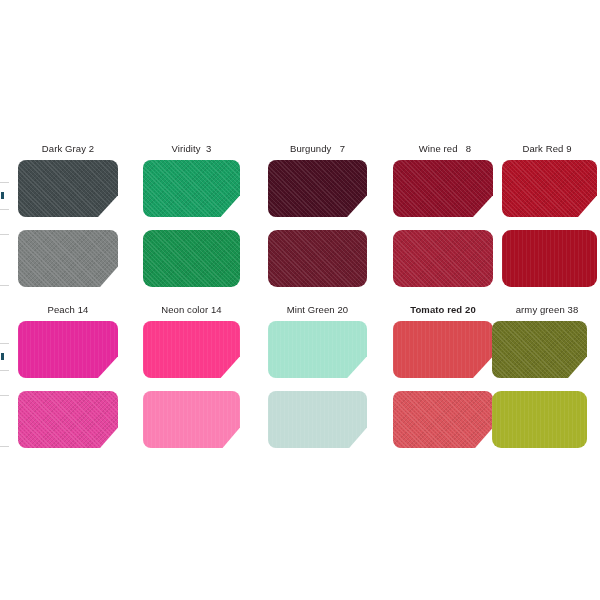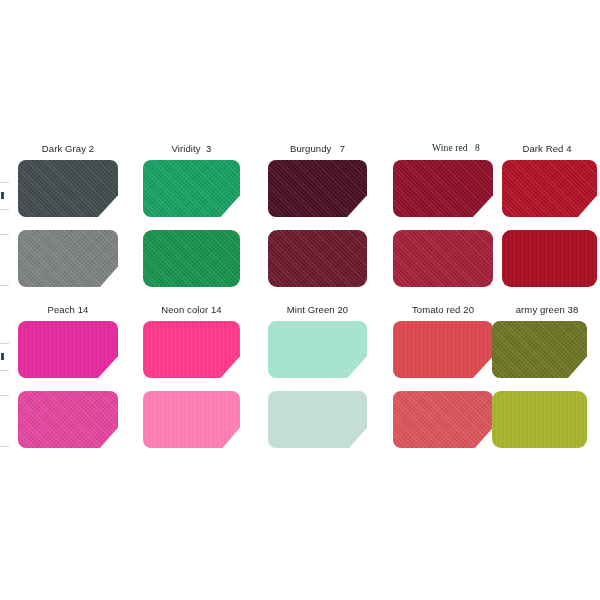--- a/index.html
+++ b/index.html
@@ -116,22 +116,22 @@
 <body style="background: rgb(255, 255, 255);">
 
 <div id="chart">
 
   <div class="block block-1">
 
     <div class="label-row">
       <div class="col-label" style="left:18px;width:100px;">Dark Gray 2</div>
       <div class="col-label" style="left:143px;width:97px;">Viridity  3</div>
       <div class="col-label" style="left:268px;width:99px;">Burgundy   7</div>
-      <div class="col-label" style="left:406px;width:100px;font-family:Liberation Serif, serif;">Wine red   8</div>
-      <div class="col-label" style="left:498px;width:98px;">Dark Red 4</div>
+      <div class="col-label" style="left:395px;width:100px;">Wine red   8</div>
+      <div class="col-label" style="left:498px;width:98px;">Dark Red 9</div>
     </div>
 
     <div class="swatch-row" style="height:70px;">
       <div class="edge-bracket" style="left:-6px;top:22px;width:14px;height:26px;"></div>
       <div class="edge-tick" style="left:1px;top:32px;"></div>
 
       <div class="swatch cut" style="left: 18px; width: 100px; background-color: rgb(66, 75, 77);">
         <span class="tex"></span>
       </div>
       <div class="swatch cut" style="left: 143px; width: 97px; background-color: rgb(24, 159, 99);">
@@ -168,21 +168,21 @@
       </div>
     </div>
   </div>
 
   <div class="block block-2">
 
     <div class="label-row">
       <div class="col-label" style="left:18px;width:100px;">Peach 14</div>
       <div class="col-label" style="left:143px;width:97px;">Neon color 14</div>
       <div class="col-label" style="left:268px;width:99px;">Mint Green 20</div>
-      <div class="col-label" style="left:393px;width:100px;">Tomato red 20</div>
+      <div class="col-label" style="left:393px;width:100px;font-weight:bold;">Tomato red 20</div>
       <div class="col-label" style="left:498px;width:98px;">army green 38</div>
     </div>
 
     <div class="swatch-row" style="height:70px;">
       <div class="edge-bracket" style="left:-6px;top:22px;width:14px;height:26px;"></div>
       <div class="edge-tick" style="left:1px;top:32px;"></div>
 
       <div class="swatch cut" style="left: 18px; width: 100px; background-color: rgb(228, 42, 156);">
         <span class="tex-soft"></span>
       </div>

